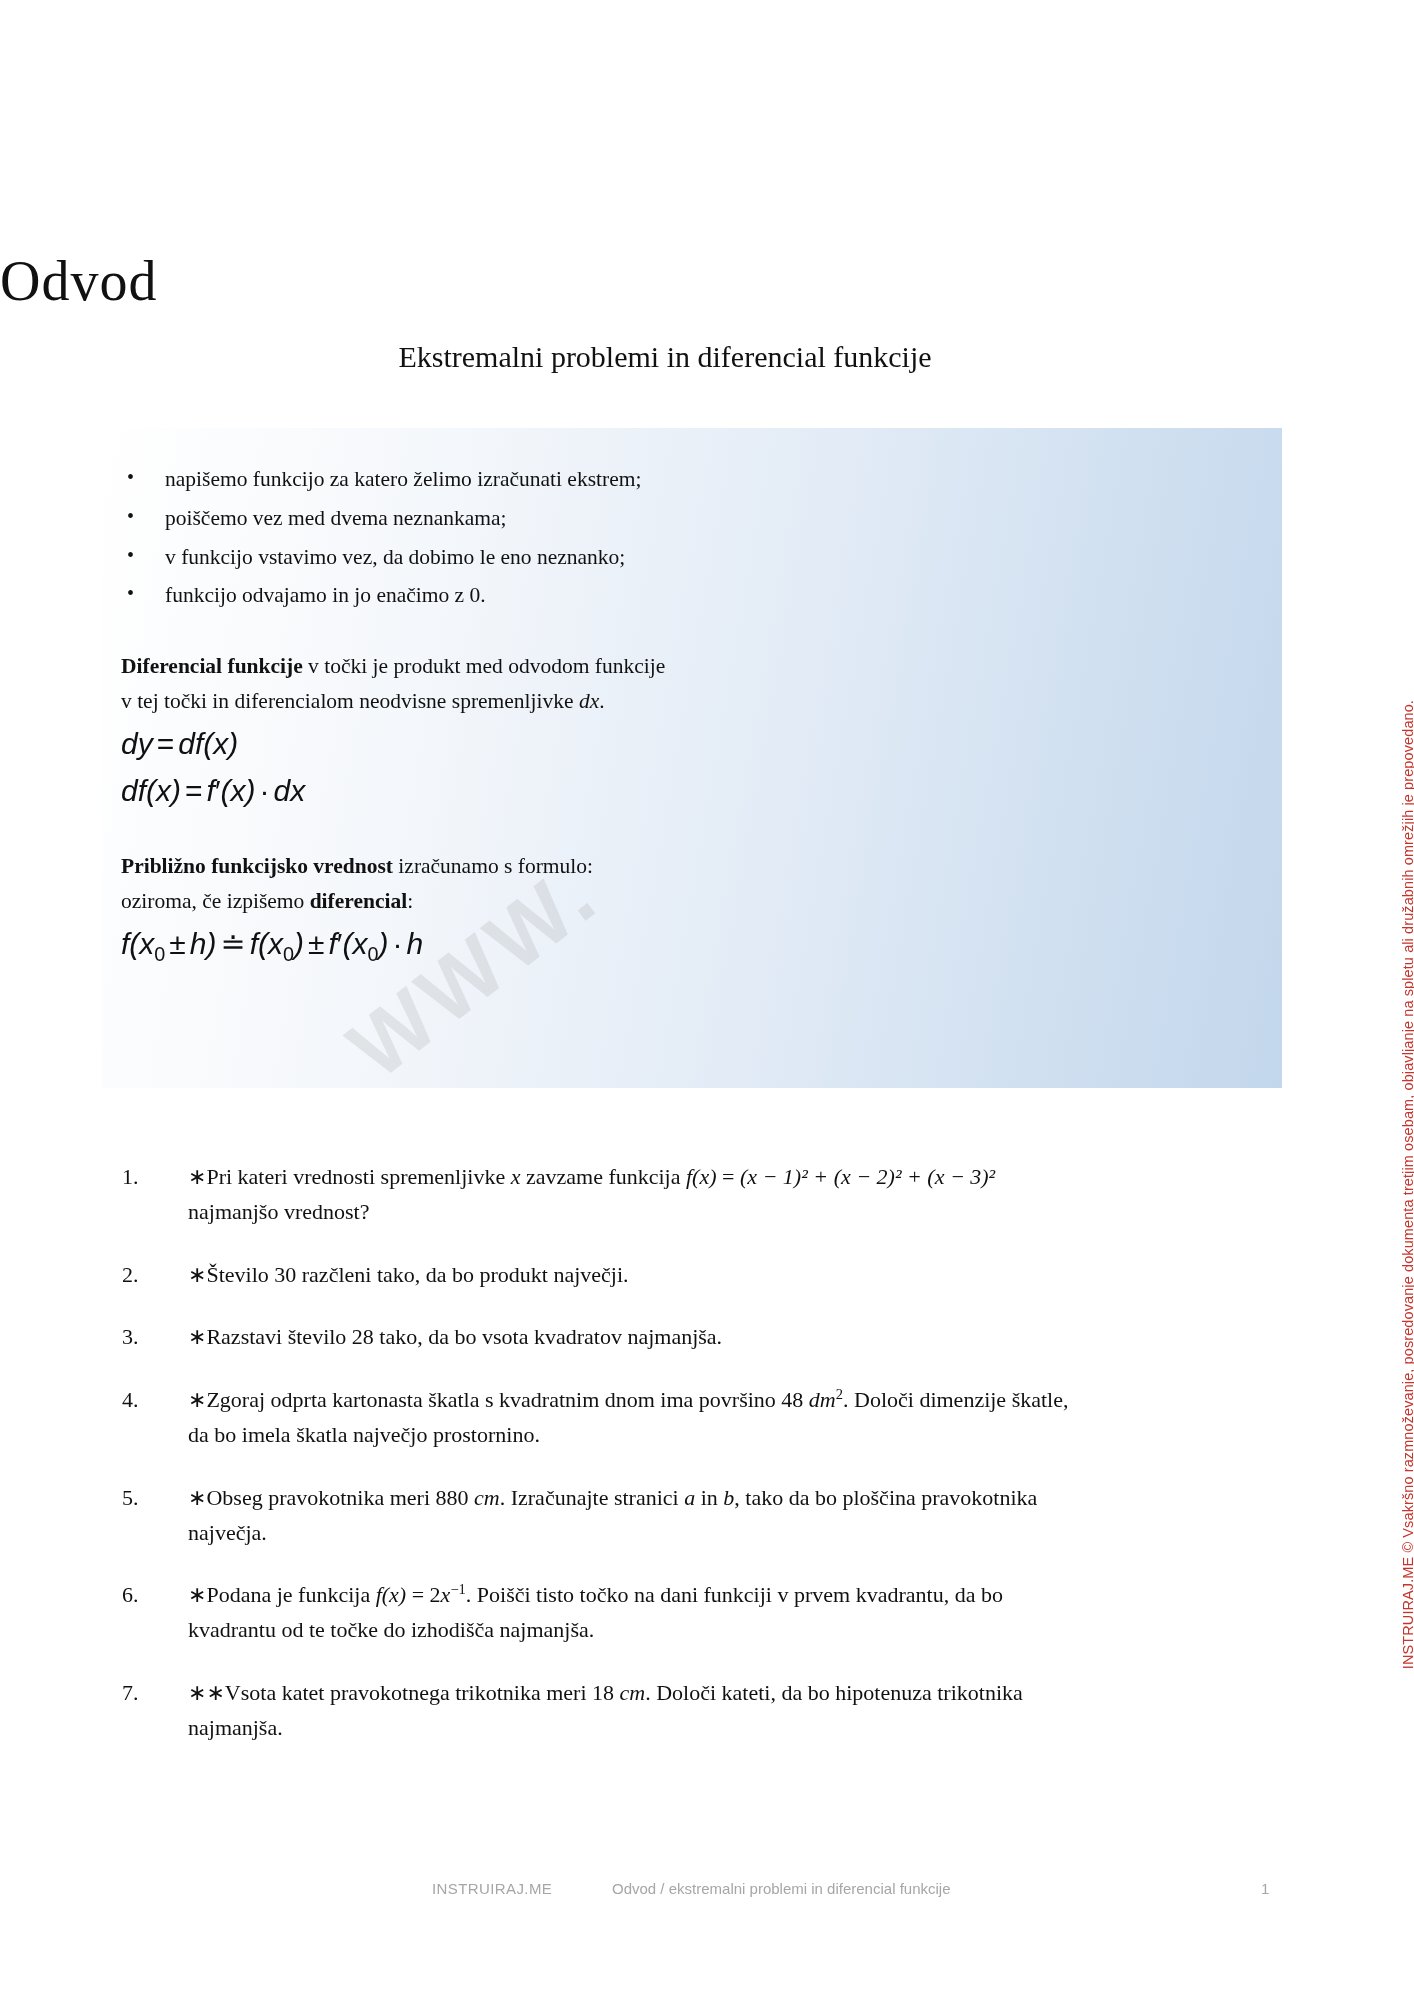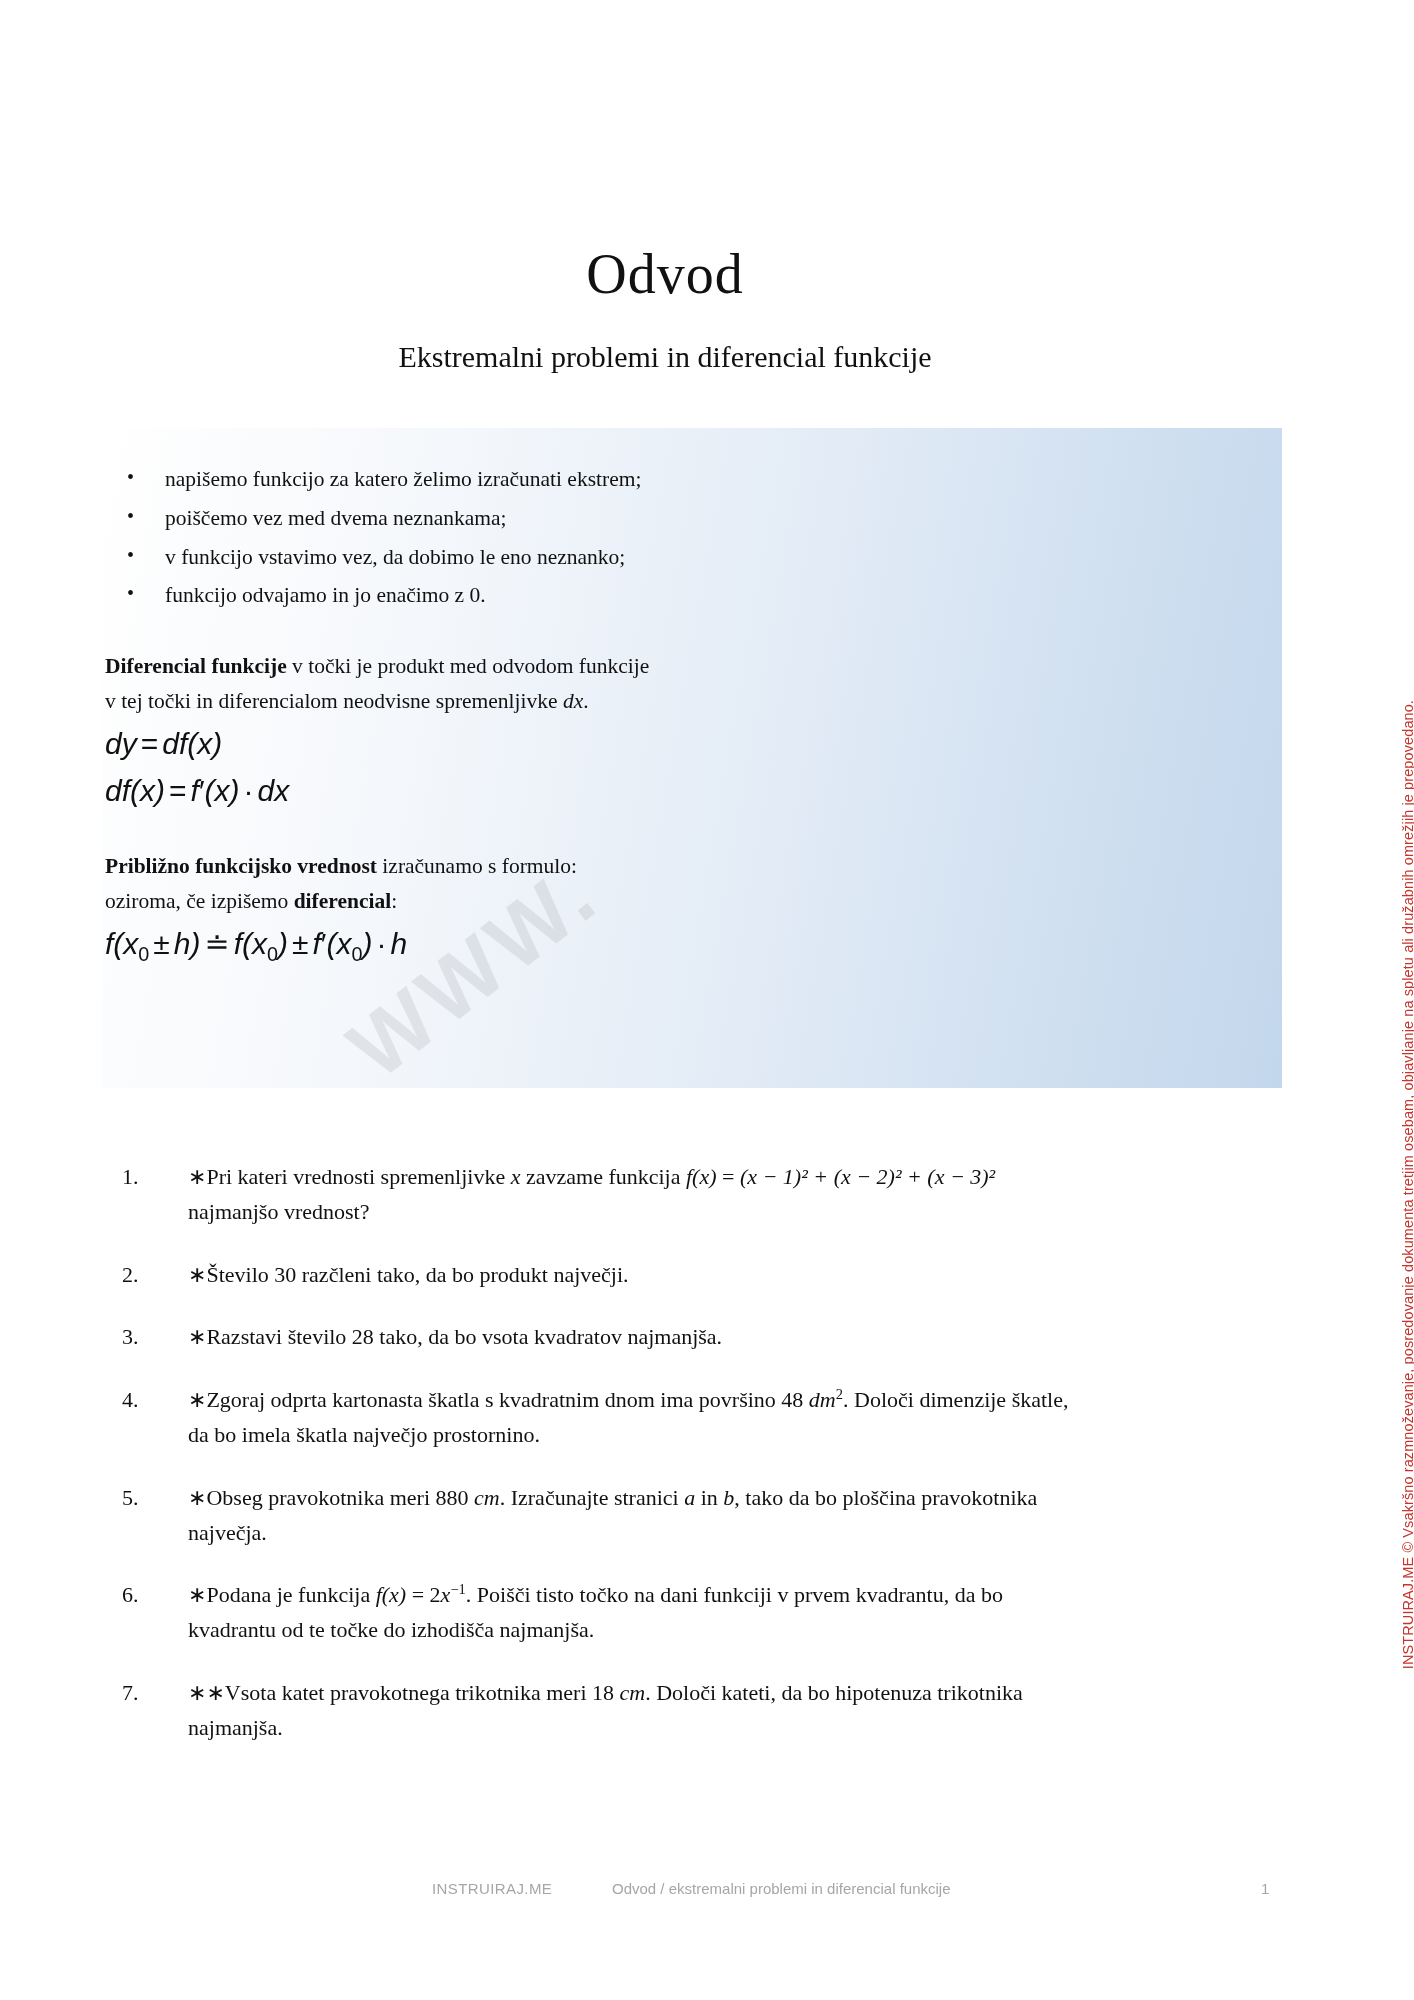--- a/index.html
+++ b/index.html
@@ -59,23 +59,23 @@
     white-space: nowrap;
   }
   .contact-phone { color: #5b83bd; }
   .contact-sep   { color: #b5b5b5; padding: 0 7px; }
   .contact-mail  { color: #a9a9a9; }
 
   
   .doc-title {
     position: absolute;
     left: 0;
-    top: 244px;
+    top: 251px;
     width: 1330px;
-    text-align: center;
+    text-align: left;
     font-size: 56px;
     font-family: "Liberation Serif", serif;
     letter-spacing: 1px;
     line-height: 1.1;
   }
   .doc-subtitle {
     position: absolute;
     left: 0;
     top: 340px;
     width: 1330px;
@@ -118,21 +118,21 @@
     padding-left: 60px;
     margin: 4px 0;
   }
   ul.bullets li::before {
     content: "\2022";
     position: absolute;
     left: 22px;
     top: -1px;
     font-size: 20px;
   }
-  .blk { margin-top: 36px; }
+  .blk { margin-top: 36px; margin-left: 16px; }
   .mathline {
     font-family: Liberation Sans, sans-serif;
     font-style: italic;
     font-size: 30px;
     line-height: 1.5;
     margin-top: 2px;
     white-space: nowrap;
   }
   .mathline .op   { font-style: normal; padding: 0 4px; }
   .mathline .rom  { font-style: normal; }

